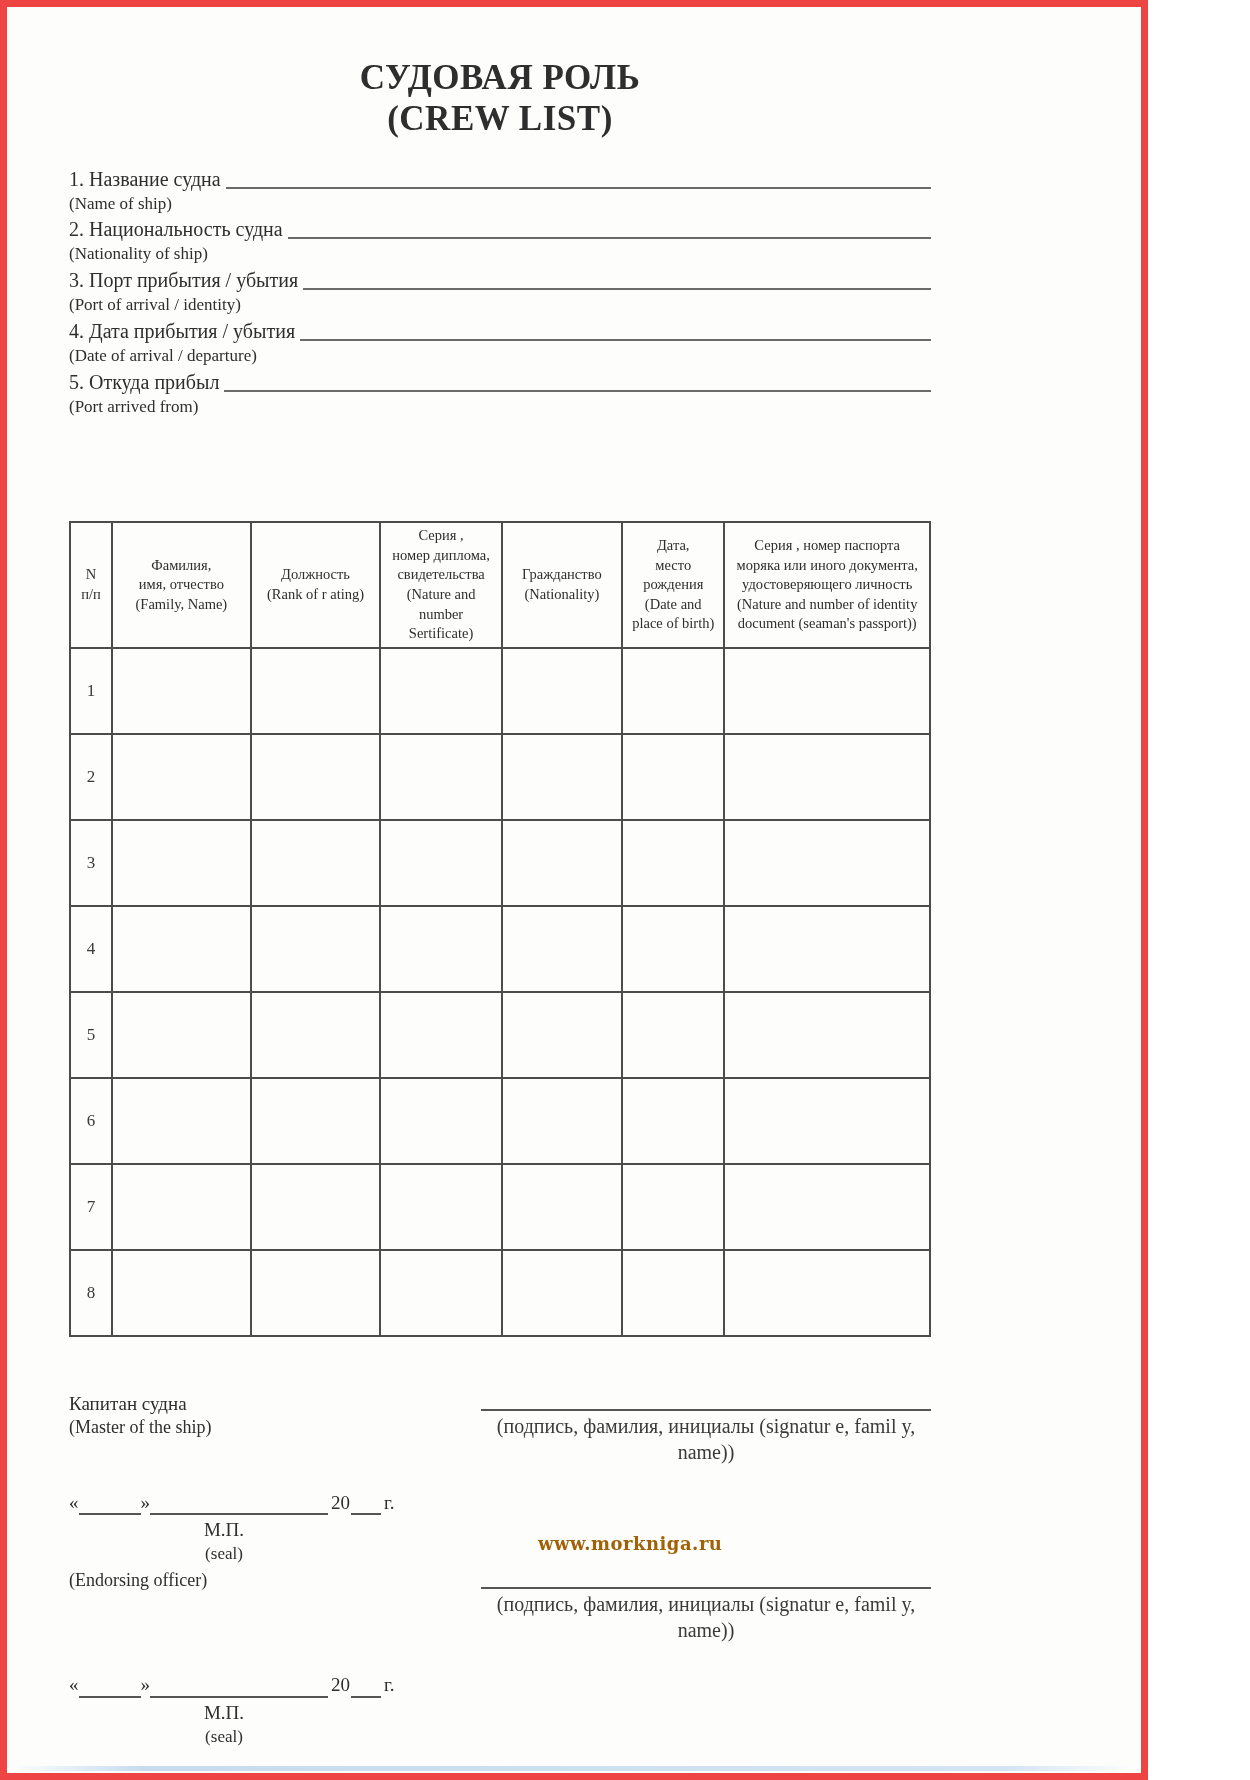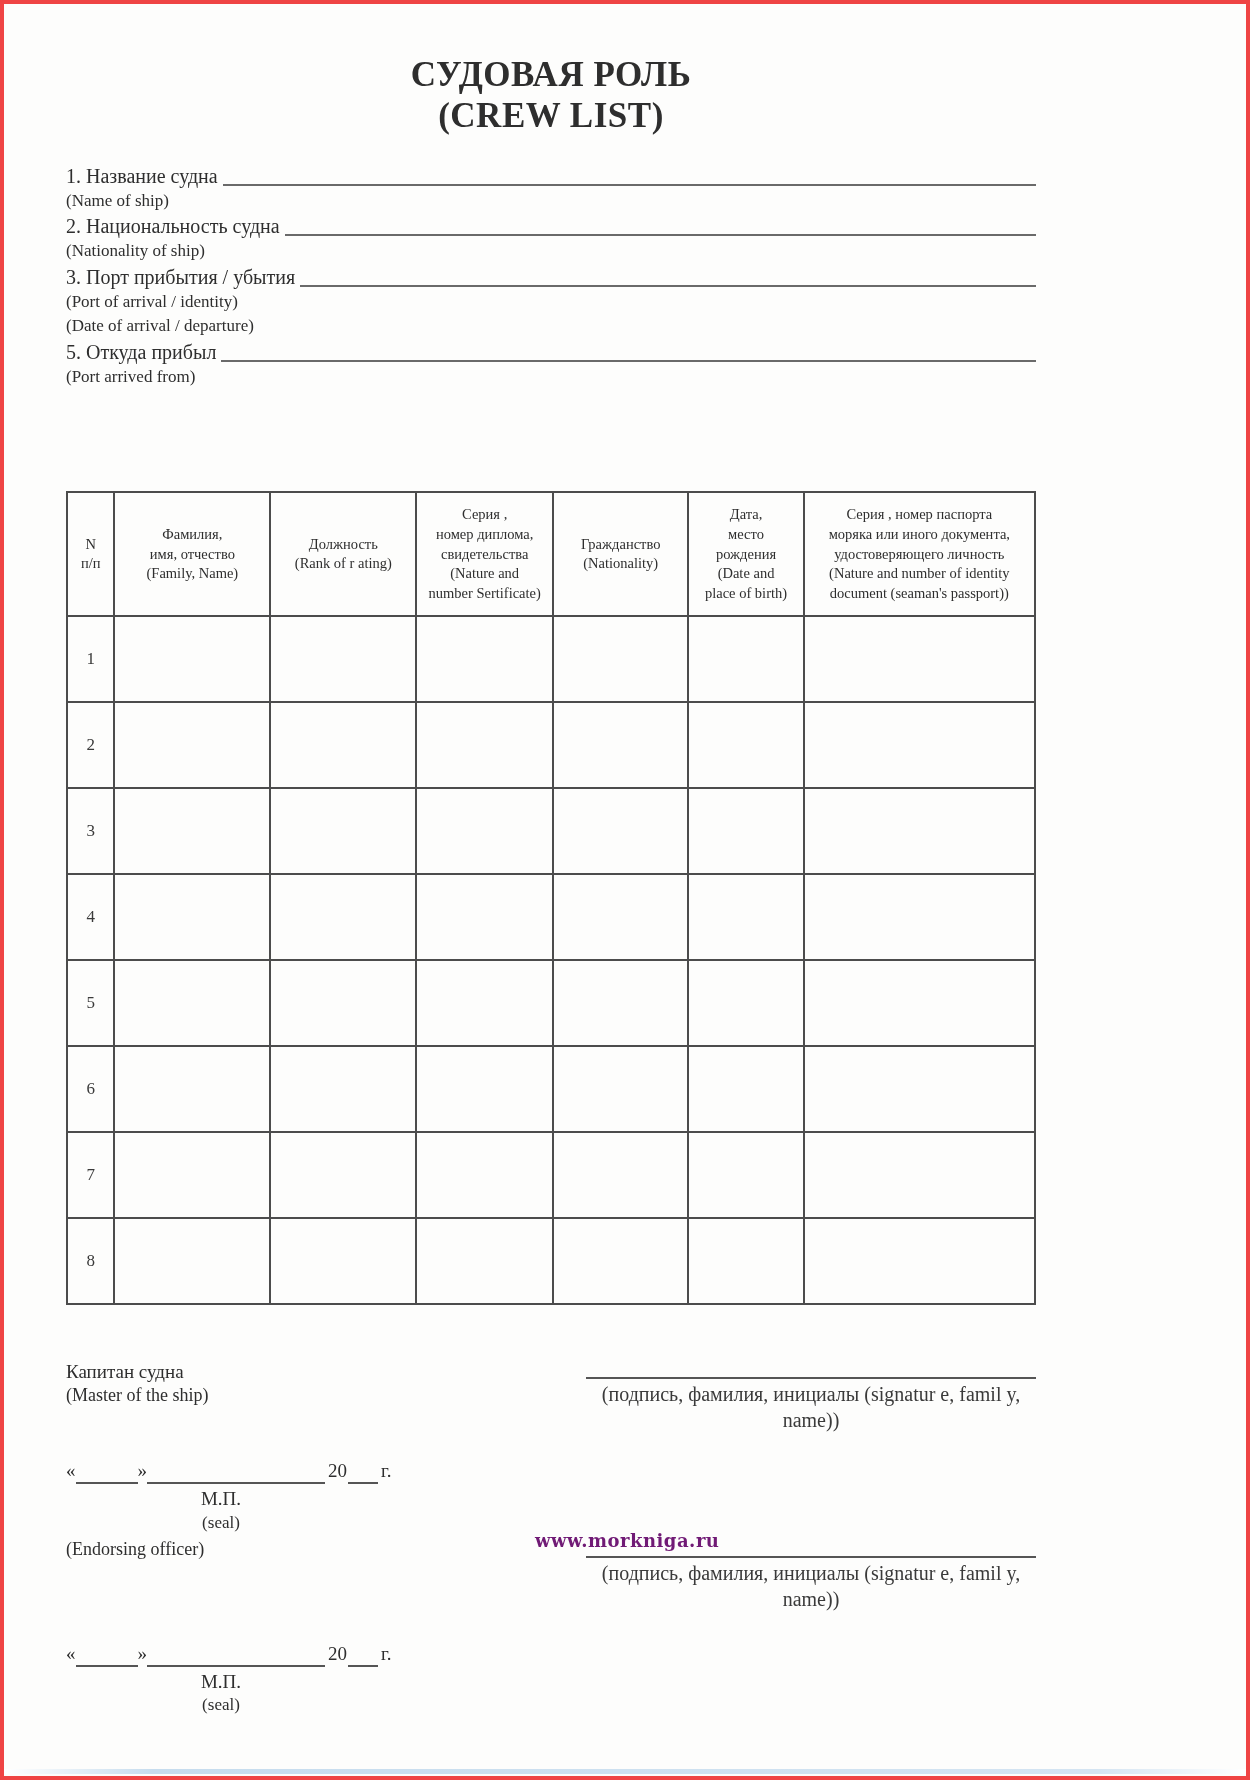--- a/index.html
+++ b/index.html
@@ -1,21 +1,21 @@
 <!DOCTYPE html>
 <html><head>
 <meta charset="utf-8">
 <style>
   html,body { margin:0; padding:0; background:#ffffff; }
   .page {
     position:relative;
-    width:1250px; height:1780px;
+    width:1148px; height:1780px;
     box-sizing:border-box;
     background:#fdfdfc;
-    border:4px solid #ef4444;
+    border:7px solid #ef4444;
     overflow:hidden;
     font-family:"Liberation Serif", serif;
     color:#2e2e2e;
   }
   .content { margin:0 210px 0 62px; }
 
   
   .doc-header { padding-top:50px; text-align:center; }
   .doc-title { font-size:35px; font-weight:700; line-height:1.18; letter-spacing:0.5px; }
 
@@ -92,20 +92,24 @@
         <div class="field-caption">(Nationality of ship)</div>
       </div>
       <div class="field">
         <div class="field-line">
           <span class="field-label">3. Порт прибытия / убытия</span>
           <span class="fill-line"></span>
         </div>
         <div class="field-caption">(Port of arrival / identity)</div>
       </div>
       <div class="field">
+        <div class="field-line">
+          <span class="field-label">4. Дата прибытия / убытия</span>
+          <span class="fill-line"></span>
+        </div>
         <div class="field-caption">(Date of arrival / departure)</div>
       </div>
       <div class="field">
         <div class="field-line">
           <span class="field-label">5. Откуда прибыл</span>
           <span class="fill-line"></span>
         </div>
         <div class="field-caption">(Port arrived from)</div>
       </div>
     </div>
@@ -289,15 +293,15 @@
         </div>
         <div class="seal-block">
           <div>М.П.</div>
           <div class="seal-en">(seal)</div>
         </div>
       </div>
 
     </div>
   </div>
 
-  <div class="watermark" style="color: #701a75;">www.morkniga.ru</div>
+  <div class="watermark" style="color: #a16207;">www.morkniga.ru</div>
   <div class="bottom-edge"></div>
 </div>
 
 </body></html>

